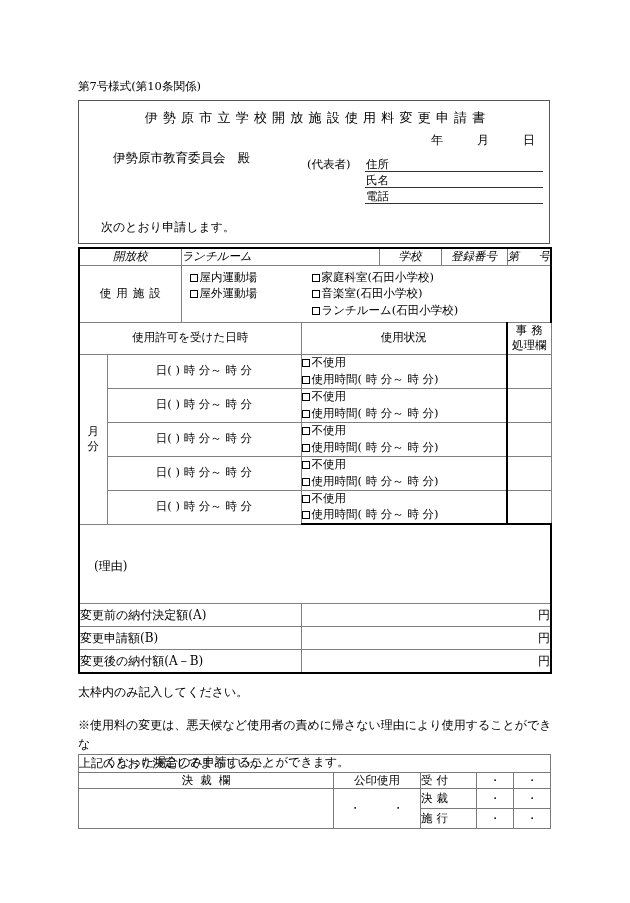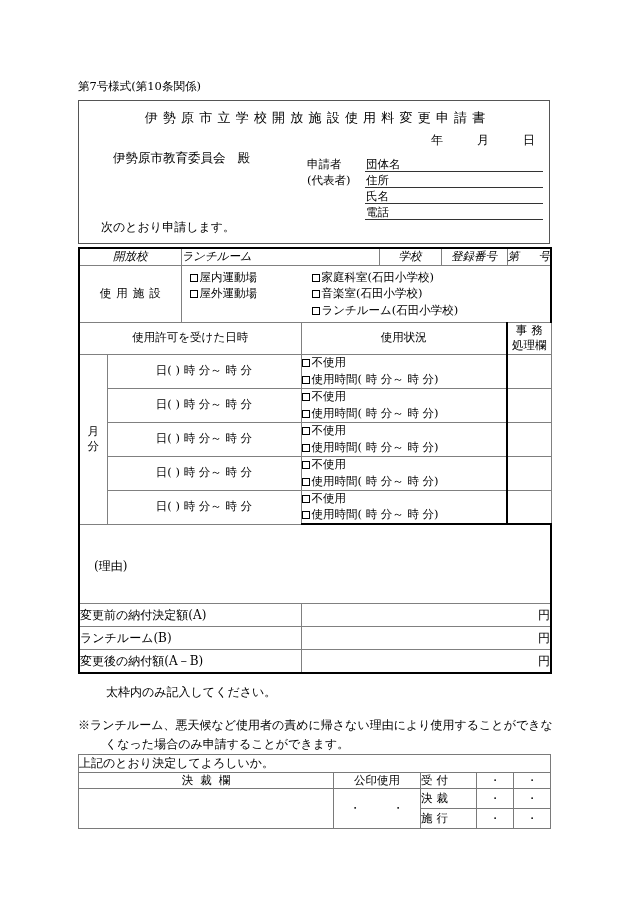--- a/index.html
+++ b/index.html
@@ -166,21 +166,20 @@
   #reason-cell .rtxt { padding: 5px 0 0 14px; font-size: 12px; }
 
   .amount-label { padding: 3px 0 3px 8px; font-size: 12px; }
   .amount-val { text-align: right; padding: 3px 10px 3px 0; font-size: 12px; }
 
   
   #note-thick {
     position: absolute;
     left: 78px; top: 684px;
     font-size: 12px;
-    margin-left: 28px;
   }
   #note-star {
     position: absolute;
     left: 78px; top: 716px;
     width: 478px;
     font-size: 12px;
     line-height: 1.55;
   }
   #note-star .l2 { padding-left: 27px; }
 
@@ -224,24 +223,20 @@
 
     <div id="date-line">
       <span>年</span><span class="dsp"></span><span>月</span><span class="dsp"></span><span>日</span>
     </div>
 
     <div id="addressee">
       <span>伊勢原市教育委員会</span><span class="hon">殿</span>
     </div>
 
     <div id="applicant-block">
-      <div class="app-row">
-        <div class="app-label">申請者</div>
-        <div class="app-field">団体名</div>
-      </div>
       <div class="app-row">
         <div class="app-label">(代表者)</div>
         <div class="app-field">住所</div>
       </div>
       <div class="app-row">
         <div class="app-label"></div>
         <div class="app-field">氏名</div>
       </div>
       <div class="app-row">
         <div class="app-label"></div>
@@ -358,39 +353,39 @@
         </td>
       </tr>
 
       <tr>
         <td class="tk-l amount-label" colspan="3" style="height:22px">変更前の納付決定額(A)</td>
         <td class="tk-r amount-val" colspan="4">
           <span>円</span>
         </td>
       </tr>
       <tr>
-        <td class="tk-l amount-label" colspan="3" style="height:22px">ランチルーム(B)</td>
+        <td class="tk-l amount-label" colspan="3" style="height:22px">変更申請額(B)</td>
         <td class="tk-r amount-val" colspan="4">
           <span>円</span>
         </td>
       </tr>
       <tr>
         <td class="tk-l tk-b amount-label" colspan="3" style="height:22px">変更後の納付額(A－B)</td>
         <td class="tk-r tk-b amount-val" colspan="4">
           <span>円</span>
         </td>
       </tr>
 
     </tbody>
   </table>
 
   <div id="note-thick">太枠内のみ記入してください。</div>
 
   <div id="note-star">
-    <div>※ランチルーム、悪天候など使用者の責めに帰さない理由により使用することができな</div>
+    <div>※使用料の変更は、悪天候など使用者の責めに帰さない理由により使用することができな</div>
     <div class="l2">くなった場合のみ申請することができます。</div>
   </div>
 
   <table id="approval-table">
     <colgroup>
       <col style="width:255px">
       <col style="width:87px">
       <col style="width:56px">
       <col style="width:37px">
       <col style="width:37px">

